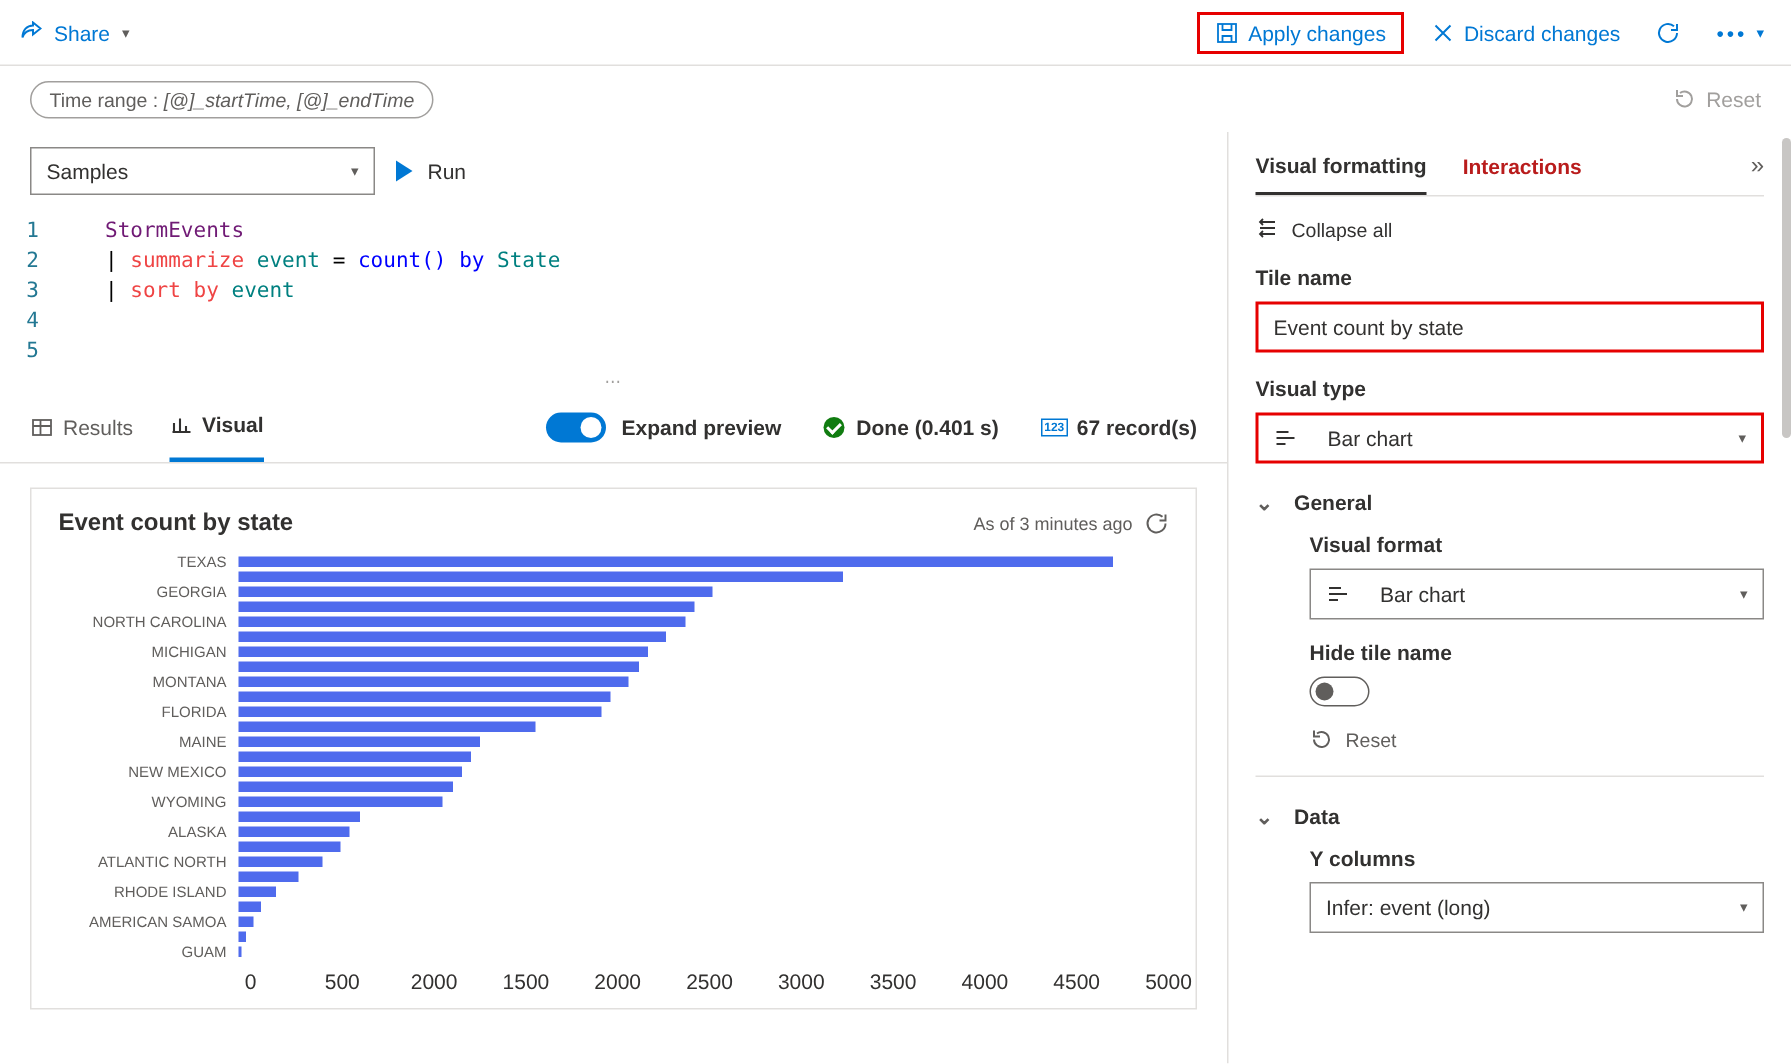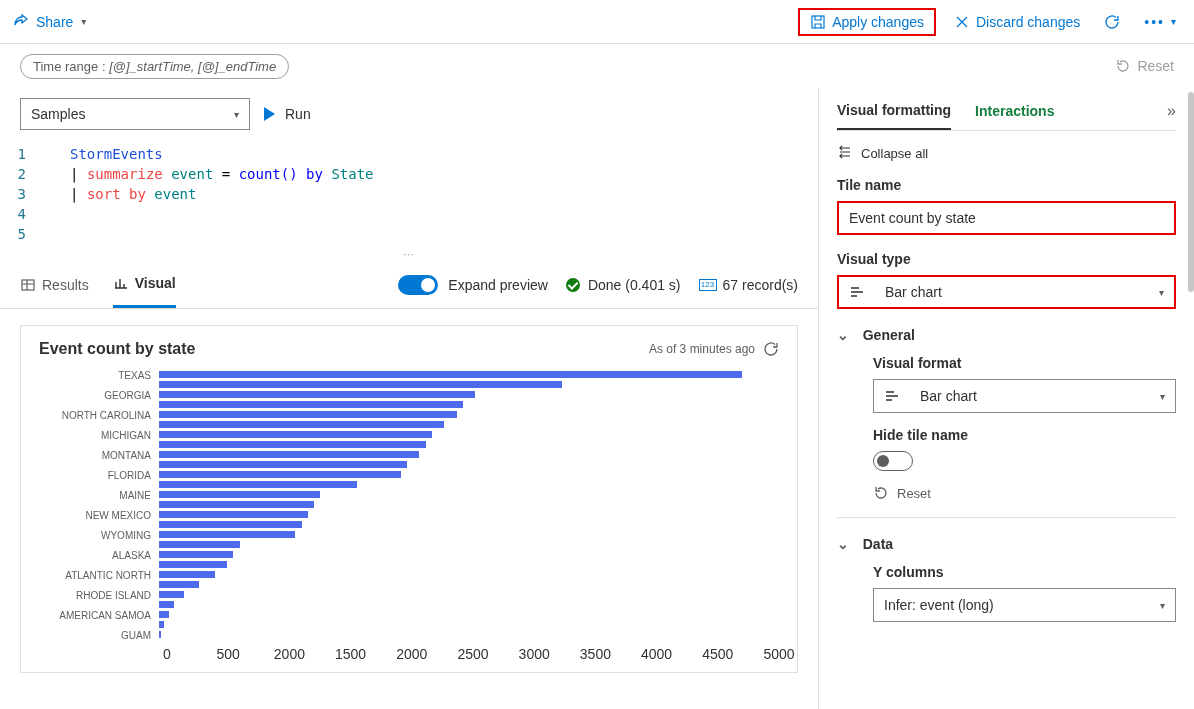--- a/index.html
+++ b/index.html
@@ -17,50 +17,50 @@
   .left-pane { flex: 1; display: flex; flex-direction: column; min-width: 0; }
   .right-pane { width: 376px; border-left: 1px solid #e1dfdd; padding: 14px 18px 14px 18px; overflow-y: auto; }
   .query-header { display: flex; align-items: center; gap: 14px; padding: 10px 20px; }
   .samples-dd { width: 230px; height: 32px; border: 1px solid #8a8886; display: flex; align-items: center; padding: 0 10px; justify-content: space-between; }
   .run-btn { display: flex; align-items: center; gap: 10px; color: #323130; cursor: pointer; }
   .play-icon { width: 0; height: 0; border-top: 7px solid transparent; border-bottom: 7px solid transparent; border-left: 11px solid #0078d4; }
   .editor { font-family: Consolas, monospace; font-size: 14px; padding: 4px 0; line-height: 20px; }
   .gutter { display: inline-block; width: 44px; text-align: right; color: #237893; padding-right: 18px; vertical-align: top; }
   .code-line { display: flex; }
   .code-text { padding-left: 26px; }
-  .kw-table { color: #1d4ed8; }
+  .kw-table { color: #701a75; }
   .kw-op { color: #000; }
   .kw-func { color: #0000ff; }
   .kw-by { color: #0000ff; }
   .kw-field { color: #008080; }
   .kw-col { color: #008080; }
   .kw-summarize { color: #ef4444; }
   .handle { text-align: center; color: #a19f9d; font-size: 11px; letter-spacing: 1px; cursor: ns-resize; }
   .results-bar { display: flex; align-items: center; border-bottom: 1px solid #e1dfdd; padding: 0 20px; height: 48px; gap: 24px; }
   .tab { display: flex; align-items: center; gap: 6px; color: #605e5c; height: 100%; cursor: pointer; }
   .tab.active { color: #323130; border-bottom: 3px solid #0078d4; font-weight: 600; }
   .toggle-sw { width: 40px; height: 20px; background: #0078d4; border-radius: 10px; position: relative; }
   .toggle-sw::after { content: ""; position: absolute; width: 14px; height: 14px; background: #fff; border-radius: 50%; top: 3px; right: 3px; }
-  .status-area { margin-left: auto; display: flex; align-items: center; gap: 18px; }
+  .status-area { margin-left: auto; display: flex; align-items: center; gap: 28px; font-weight: bold; }
   .check { width: 14px; height: 14px; border-radius: 50%; background: #107c10; position: relative; }
   .check::after { content: ""; position: absolute; left: 4px; top: 2px; width: 4px; height: 7px; border-right: 2px solid #fff; border-bottom: 2px solid #fff; transform: rotate(45deg); }
   .records { display: flex; align-items: center; gap: 6px; }
   .rec-icon { width: 18px; height: 12px; border: 1px solid #0078d4; color: #0078d4; font-size: 8px; display: flex; align-items: center; justify-content: center; }
   .chart-card { margin: 16px 20px; border: 1px solid #e1dfdd; padding: 14px 18px 10px 18px; }
   .chart-head { display: flex; align-items: center; margin-bottom: 12px; }
   .chart-title { font-weight: 600; font-size: 16px; }
   .chart-asof { margin-left: auto; color: #605e5c; font-size: 12px; display: flex; align-items: center; gap: 8px; }
   .bar-row { display: flex; align-items: center; height: 10px; }
   .bar-label { width: 120px; text-align: right; font-size: 10px; color: #605e5c; padding-right: 8px; }
   .bar-track { flex: 1; position: relative; height: 8px; }
   .bar { height: 7px; background: #4f6bed; }
   .x-tick { position: absolute; transform: translateX(-50%); }
   .x-axis-wrap { position: relative; height: 16px; }
   .side-tabs { display: flex; gap: 24px; border-bottom: 1px solid #e1dfdd; margin-bottom: 14px; align-items:center; }
-  .side-tab { font-weight: 600; padding-bottom: 10px; cursor: pointer; color: #15803d; }
+  .side-tab { font-weight: 600; padding-bottom: 10px; cursor: pointer; color: #b91c1c; }
   .side-tab.active { color: #323130; border-bottom: 2px solid #323130; }
   .dbl-chev { margin-left: auto; color: #605e5c; font-size: 16px; cursor: pointer; padding-bottom:10px;}
   .collapse-all { color: #323130; font-size: 13px; display: flex; align-items: center; gap: 8px; cursor: pointer; margin-bottom: 16px; }
   .field-label { font-weight: 600; margin-bottom: 8px; font-size: 14px; }
   .input-box { width: 100%; height: 34px; border: 1px solid #8a8886; padding: 0 10px; font-size: 14px; display: flex; align-items: center; }
   .highlight-box { border: 2px solid #e60000; }
   .dd-box { display: flex; align-items: center; justify-content: space-between; gap: 8px; }
   .dd-left { display: flex; align-items: center; gap: 20px; }
   .section-hdr { display: flex; align-items: center; gap: 14px; font-weight: 600; margin: 18px 0 12px 0; cursor: pointer; }
   .sub-section { margin-left: 36px; }

